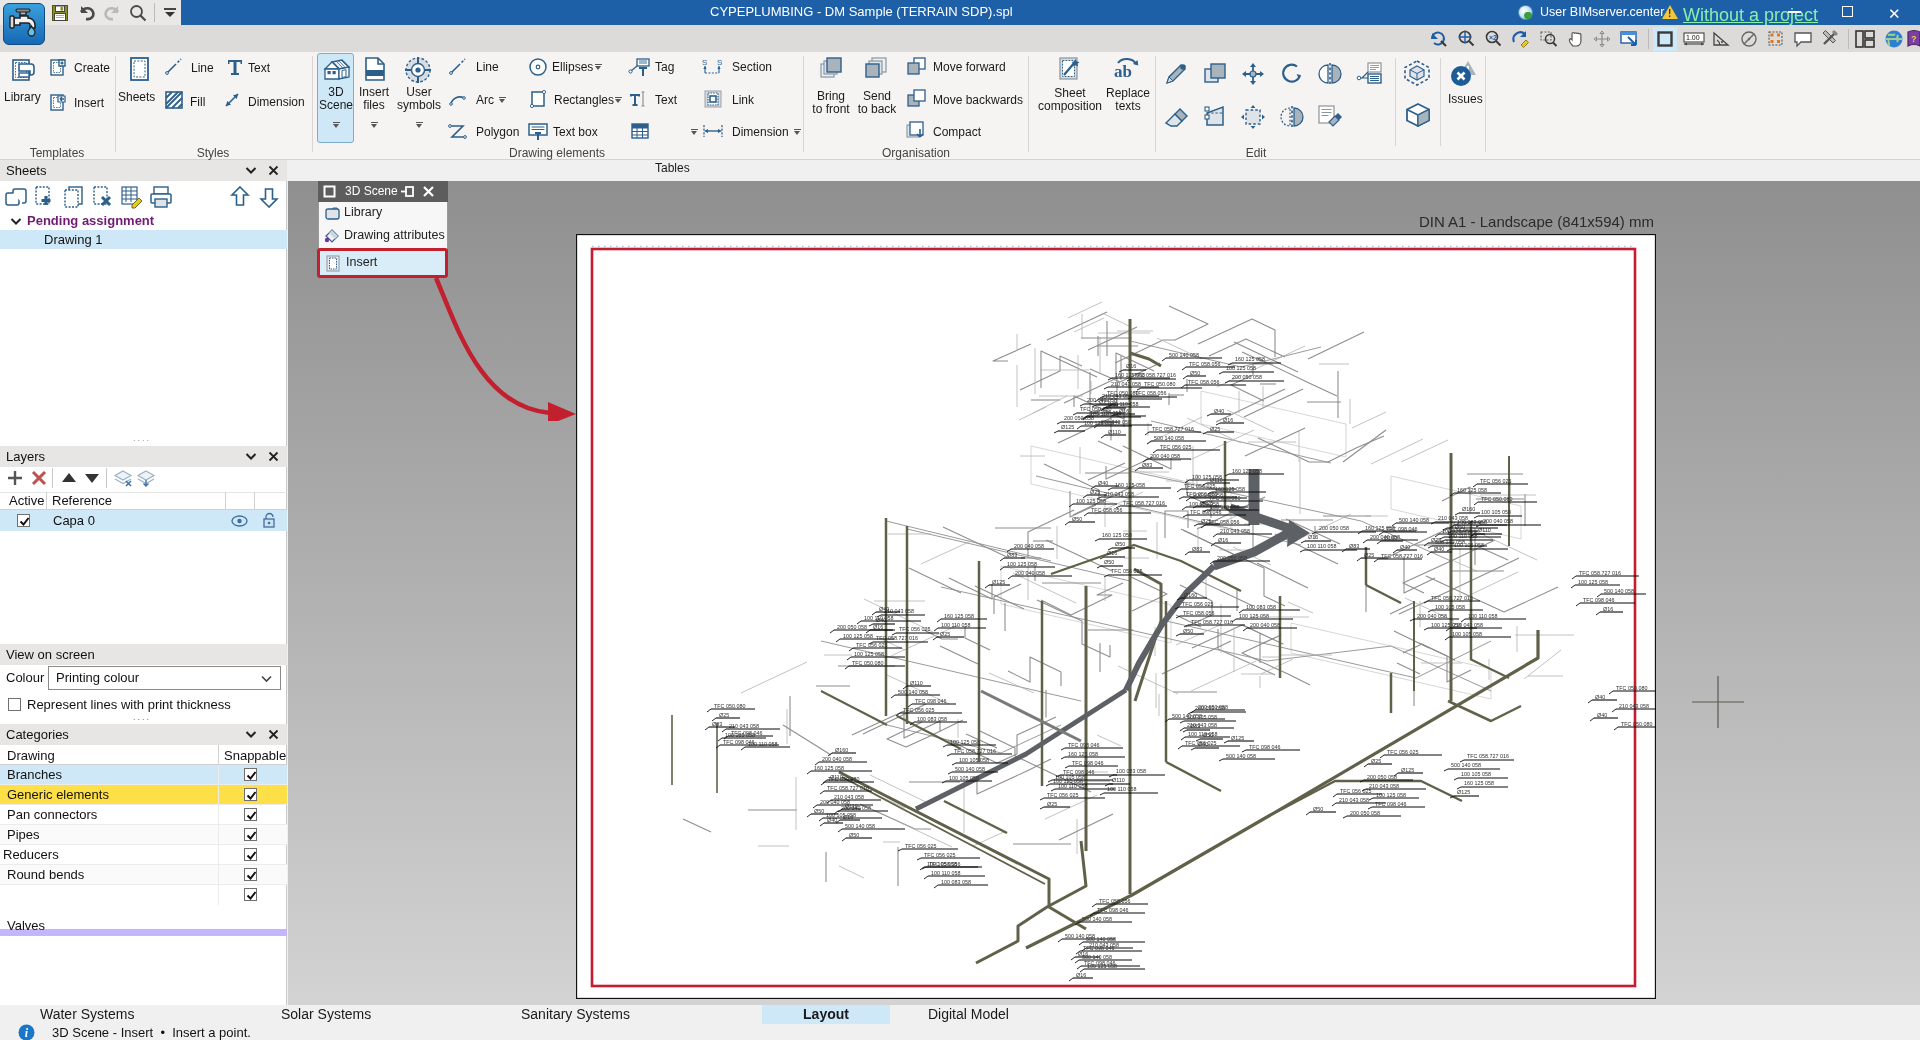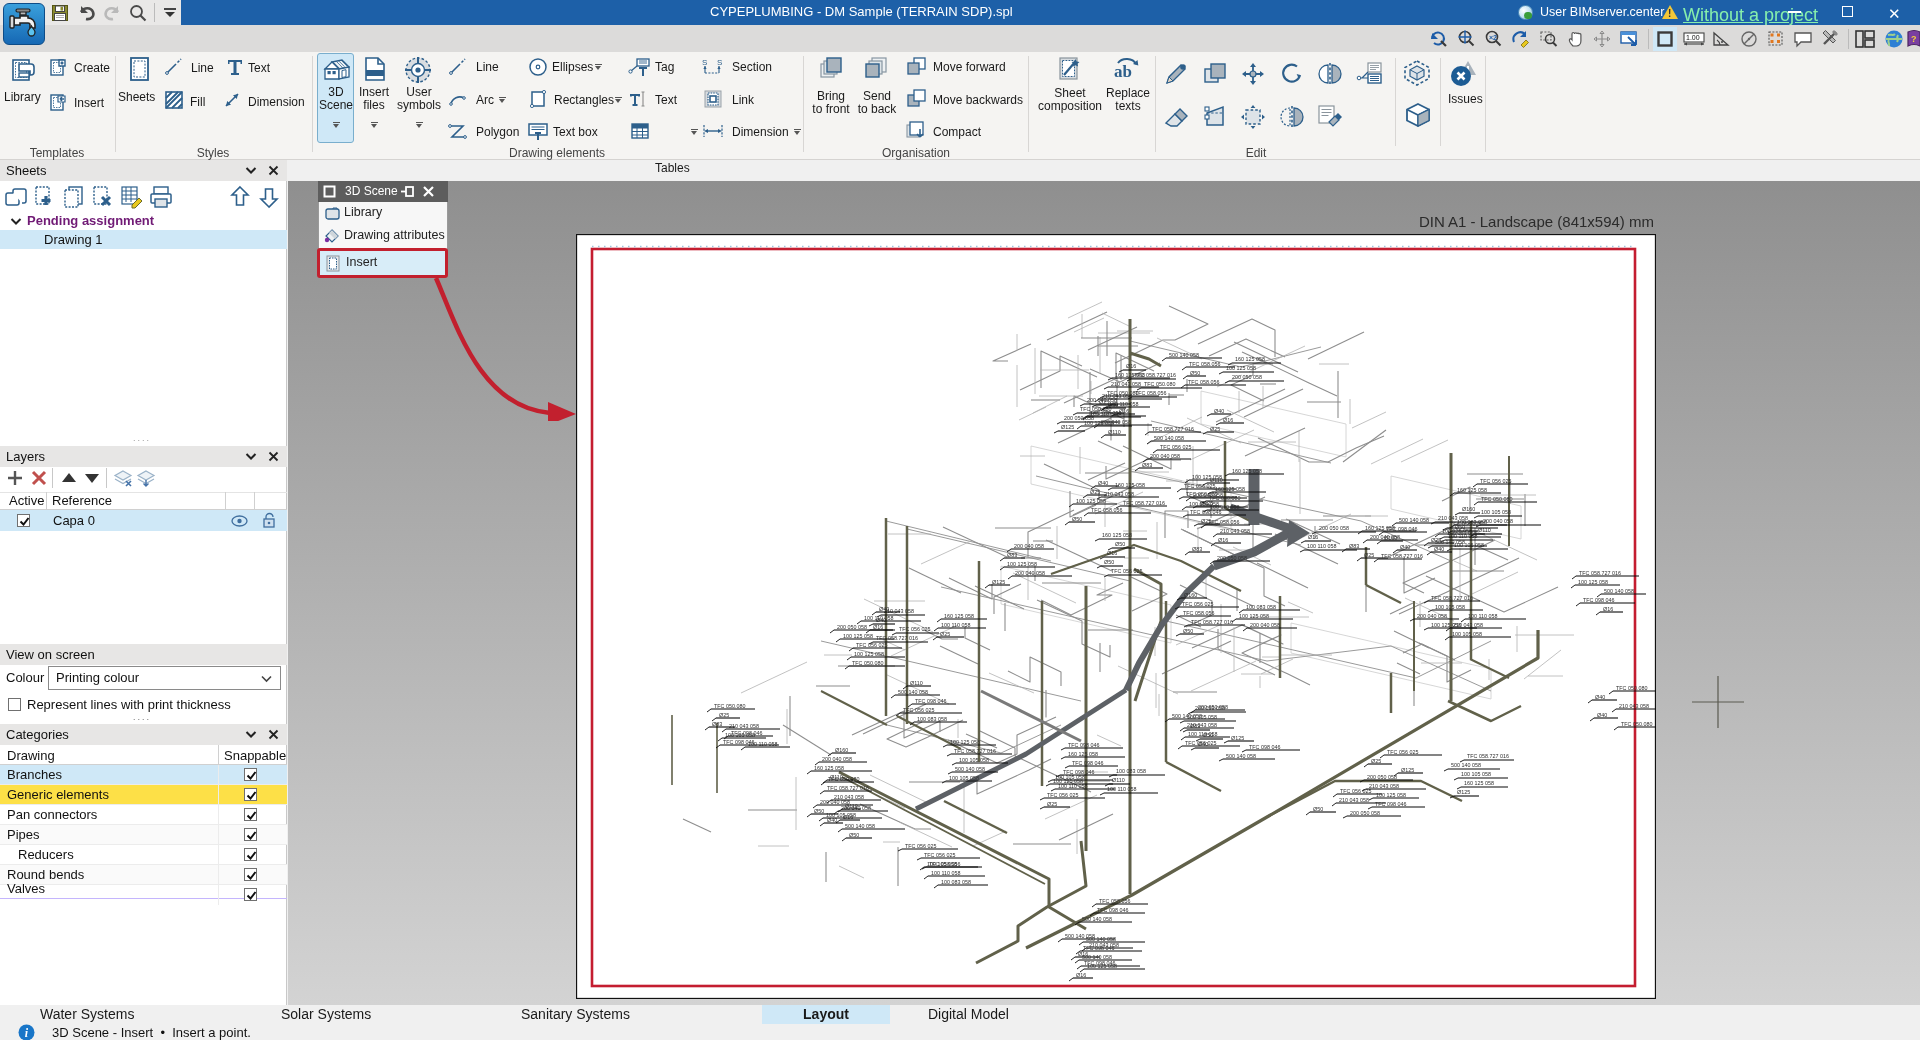--- a/index.html
+++ b/index.html
@@ -603,38 +603,38 @@
 <div class="trow" style="top:665px;height:20px;line-height:20px;background:#fafafa;border-bottom:1px solid #ececec;">
       <span style="position:absolute;left:7px;">Pipes</span>
     </div>
 <div class="abs" style="left:218px;top:665px;width:1px;height:20px;background:#ececec;"></div>
 <div class="chk" style="left:244px;top:668px;">
       <svg width="13" height="13" viewBox="0 0 13 13">
         <path d="M2.5 6.5l3 3 5-6.5" fill="none" stroke="#111" stroke-width="2"></path>
       </svg>
     </div>
 <div class="trow" style="top:685px;height:20px;line-height:20px;border-bottom:1px solid #ececec;">
-      <span style="position:absolute;left:18px;">Reducers</span>
+      <span style="position:absolute;left:3px;">Reducers</span>
     </div>
 <div class="abs" style="left:218px;top:685px;width:1px;height:20px;background:#ececec;"></div>
 <div class="chk" style="left:244px;top:688px;">
       <svg width="13" height="13" viewBox="0 0 13 13">
         <path d="M2.5 6.5l3 3 5-6.5" fill="none" stroke="#111" stroke-width="2"></path>
       </svg>
     </div>
 <div class="trow" style="top:705px;height:20px;line-height:20px;background:#fafafa;border-bottom:1px solid #ececec;">
       <span style="position:absolute;left:7px;">Round bends</span>
     </div>
 <div class="abs" style="left:218px;top:705px;width:1px;height:20px;background:#ececec;"></div>
 <div class="chk" style="left:244px;top:708px;">
       <svg width="13" height="13" viewBox="0 0 13 13">
         <path d="M2.5 6.5l3 3 5-6.5" fill="none" stroke="#111" stroke-width="2"></path>
       </svg>
     </div>
-<div class="trow" style="top:719px;height:20px;line-height:20px;border-bottom:1px solid #c4b5fd;">
+<div class="trow" style="top:756px;height:20px;line-height:20px;border-bottom:7px solid #c4b5fd;">
       <span style="position:absolute;left:7px;">Valves</span>
     </div>
 <div class="abs" style="left:218px;top:725px;width:1px;height:20px;background:#ececec;"></div>
 <div class="chk" style="left:244px;top:728px;">
       <svg width="13" height="13" viewBox="0 0 13 13">
         <path d="M2.5 6.5l3 3 5-6.5" fill="none" stroke="#111" stroke-width="2"></path>
       </svg>
     </div>
 </div>
 <div id="workarea">

